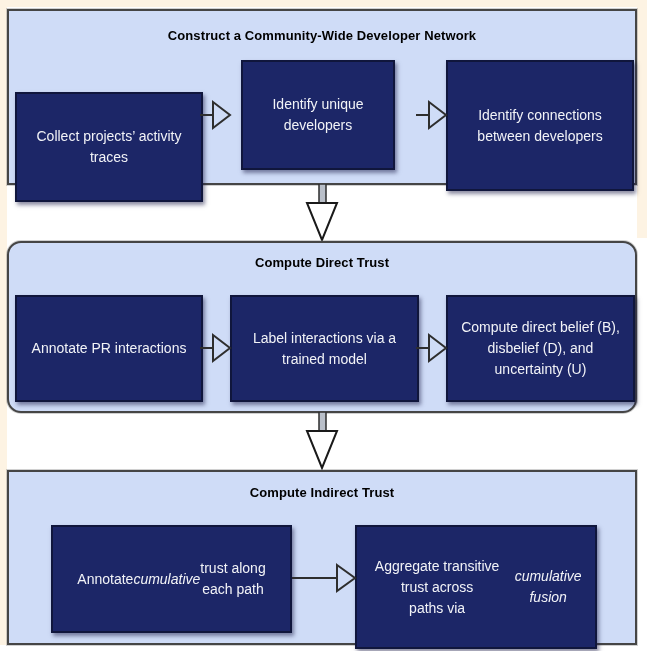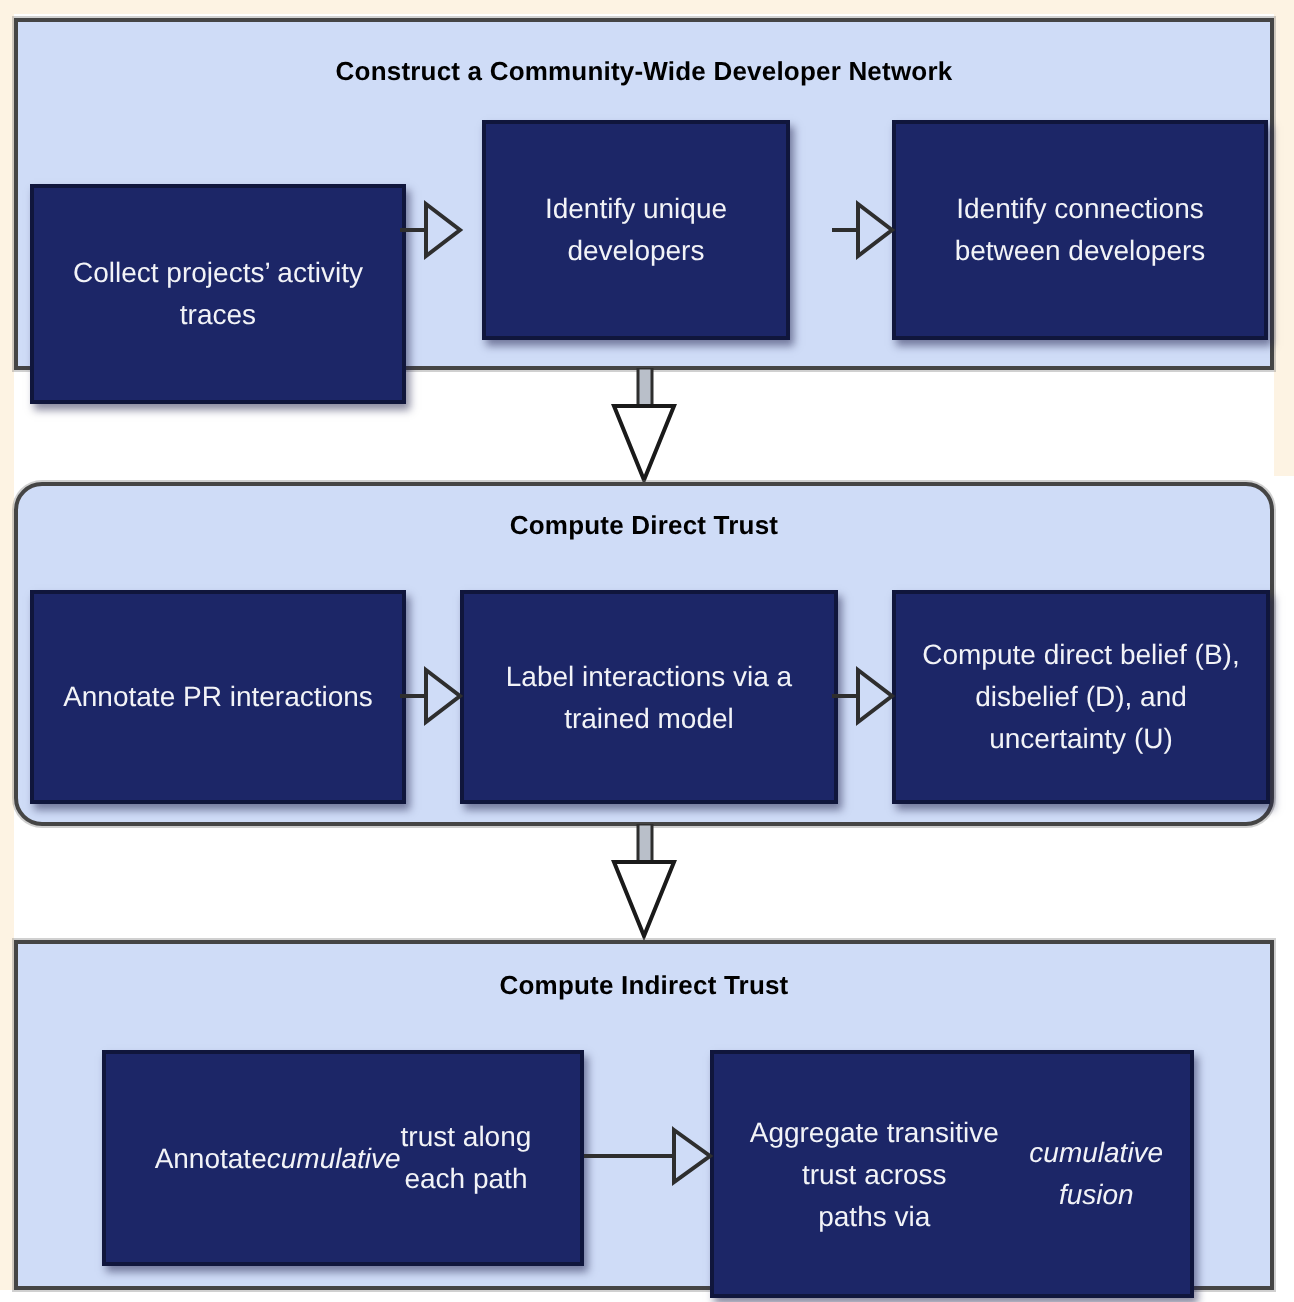--- a/index.html
+++ b/index.html
@@ -32,21 +32,21 @@
   .node{position:absolute; background:var(--boxBg); border:2px solid var(--boxBorder);
         box-shadow:2px 3px 4px rgba(25,25,70,.5);
         display:flex; align-items:center; justify-content:center;
         color:var(--boxText); font-size:14px; line-height:21px; text-align:center;
         white-space:pre-line; padding:4px 8px;}
   .node em{font-style:italic;}
 
   
   .p1-b1{left:6px;   top:65px; width:188px; height:110px;margin-top:16px;}
   .p1-b2{left:232px; top:49px; width:154px; height:110px;}
-  .p1-b3{left:437px; top:49px; width:188px; height:110px;}
+  .p1-b3{left:437px; top:49px; width:188px; height:131px;}
   
   .p2-b1{left:6px;   top:52px; width:188px; height:107px;}
   .p2-b2{left:221px; top:52px; width:189px; height:107px;}
   .p2-b3{left:437px; top:52px; width:189px; height:107px;}
   
   .p3-b1{left:42px;  top:53px; width:241px; height:108px;}
   .p3-b2{left:346px; top:53px; width:242px; height:124px;justify-content:space-between;}
 
   .arrow{position:absolute;}
   .ar-1{left:191px; top:87px;}

